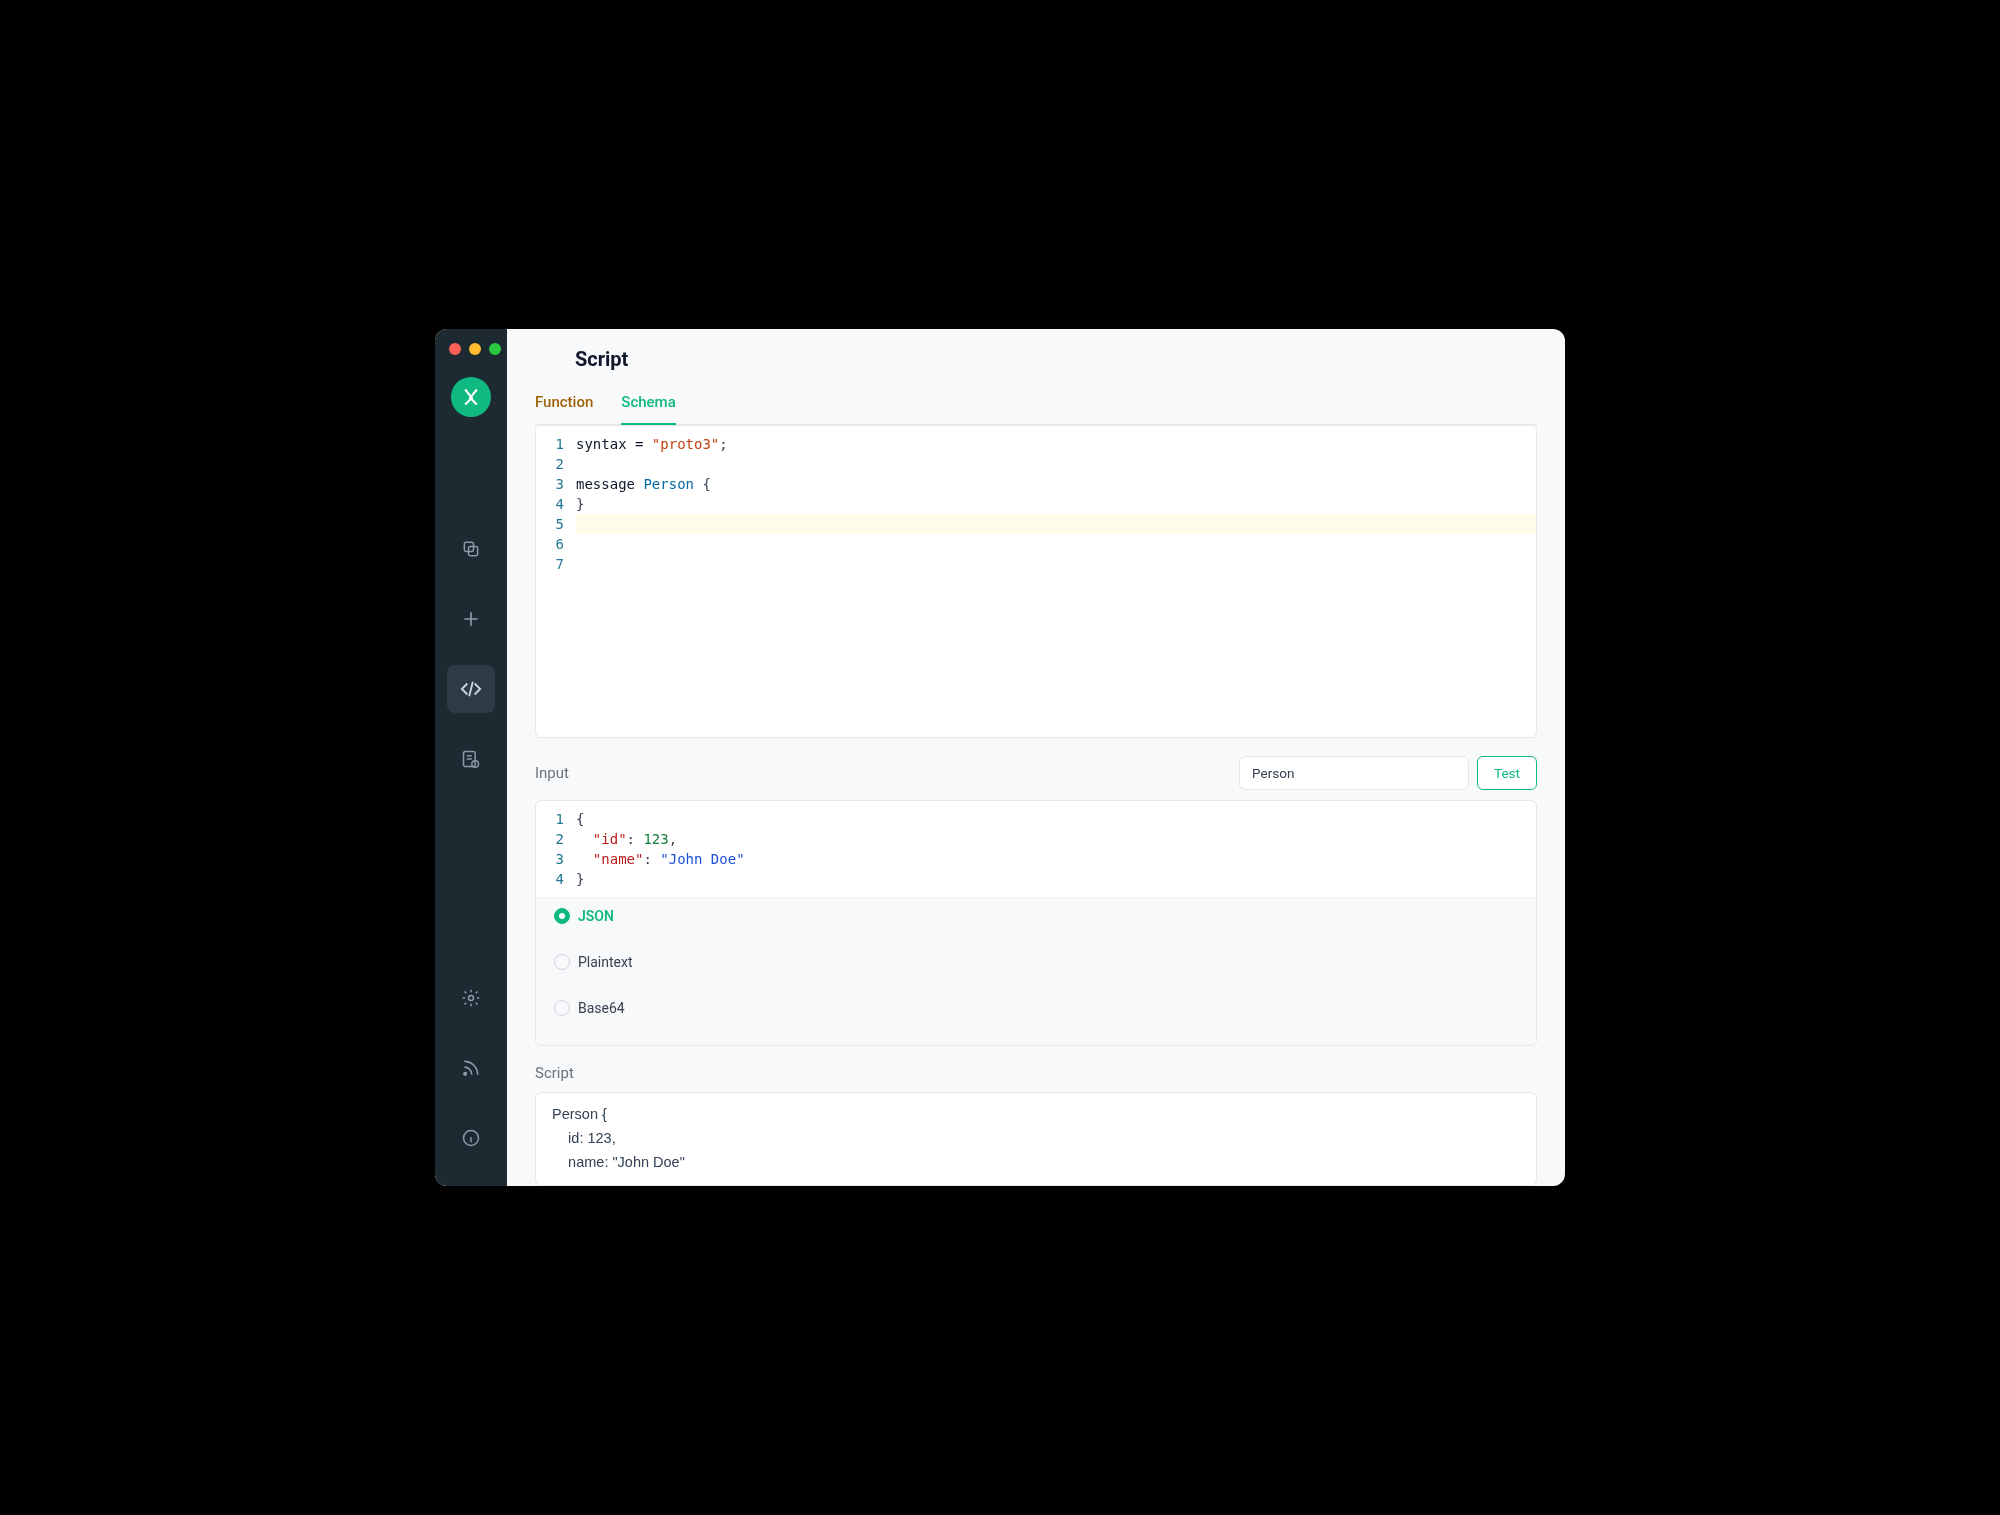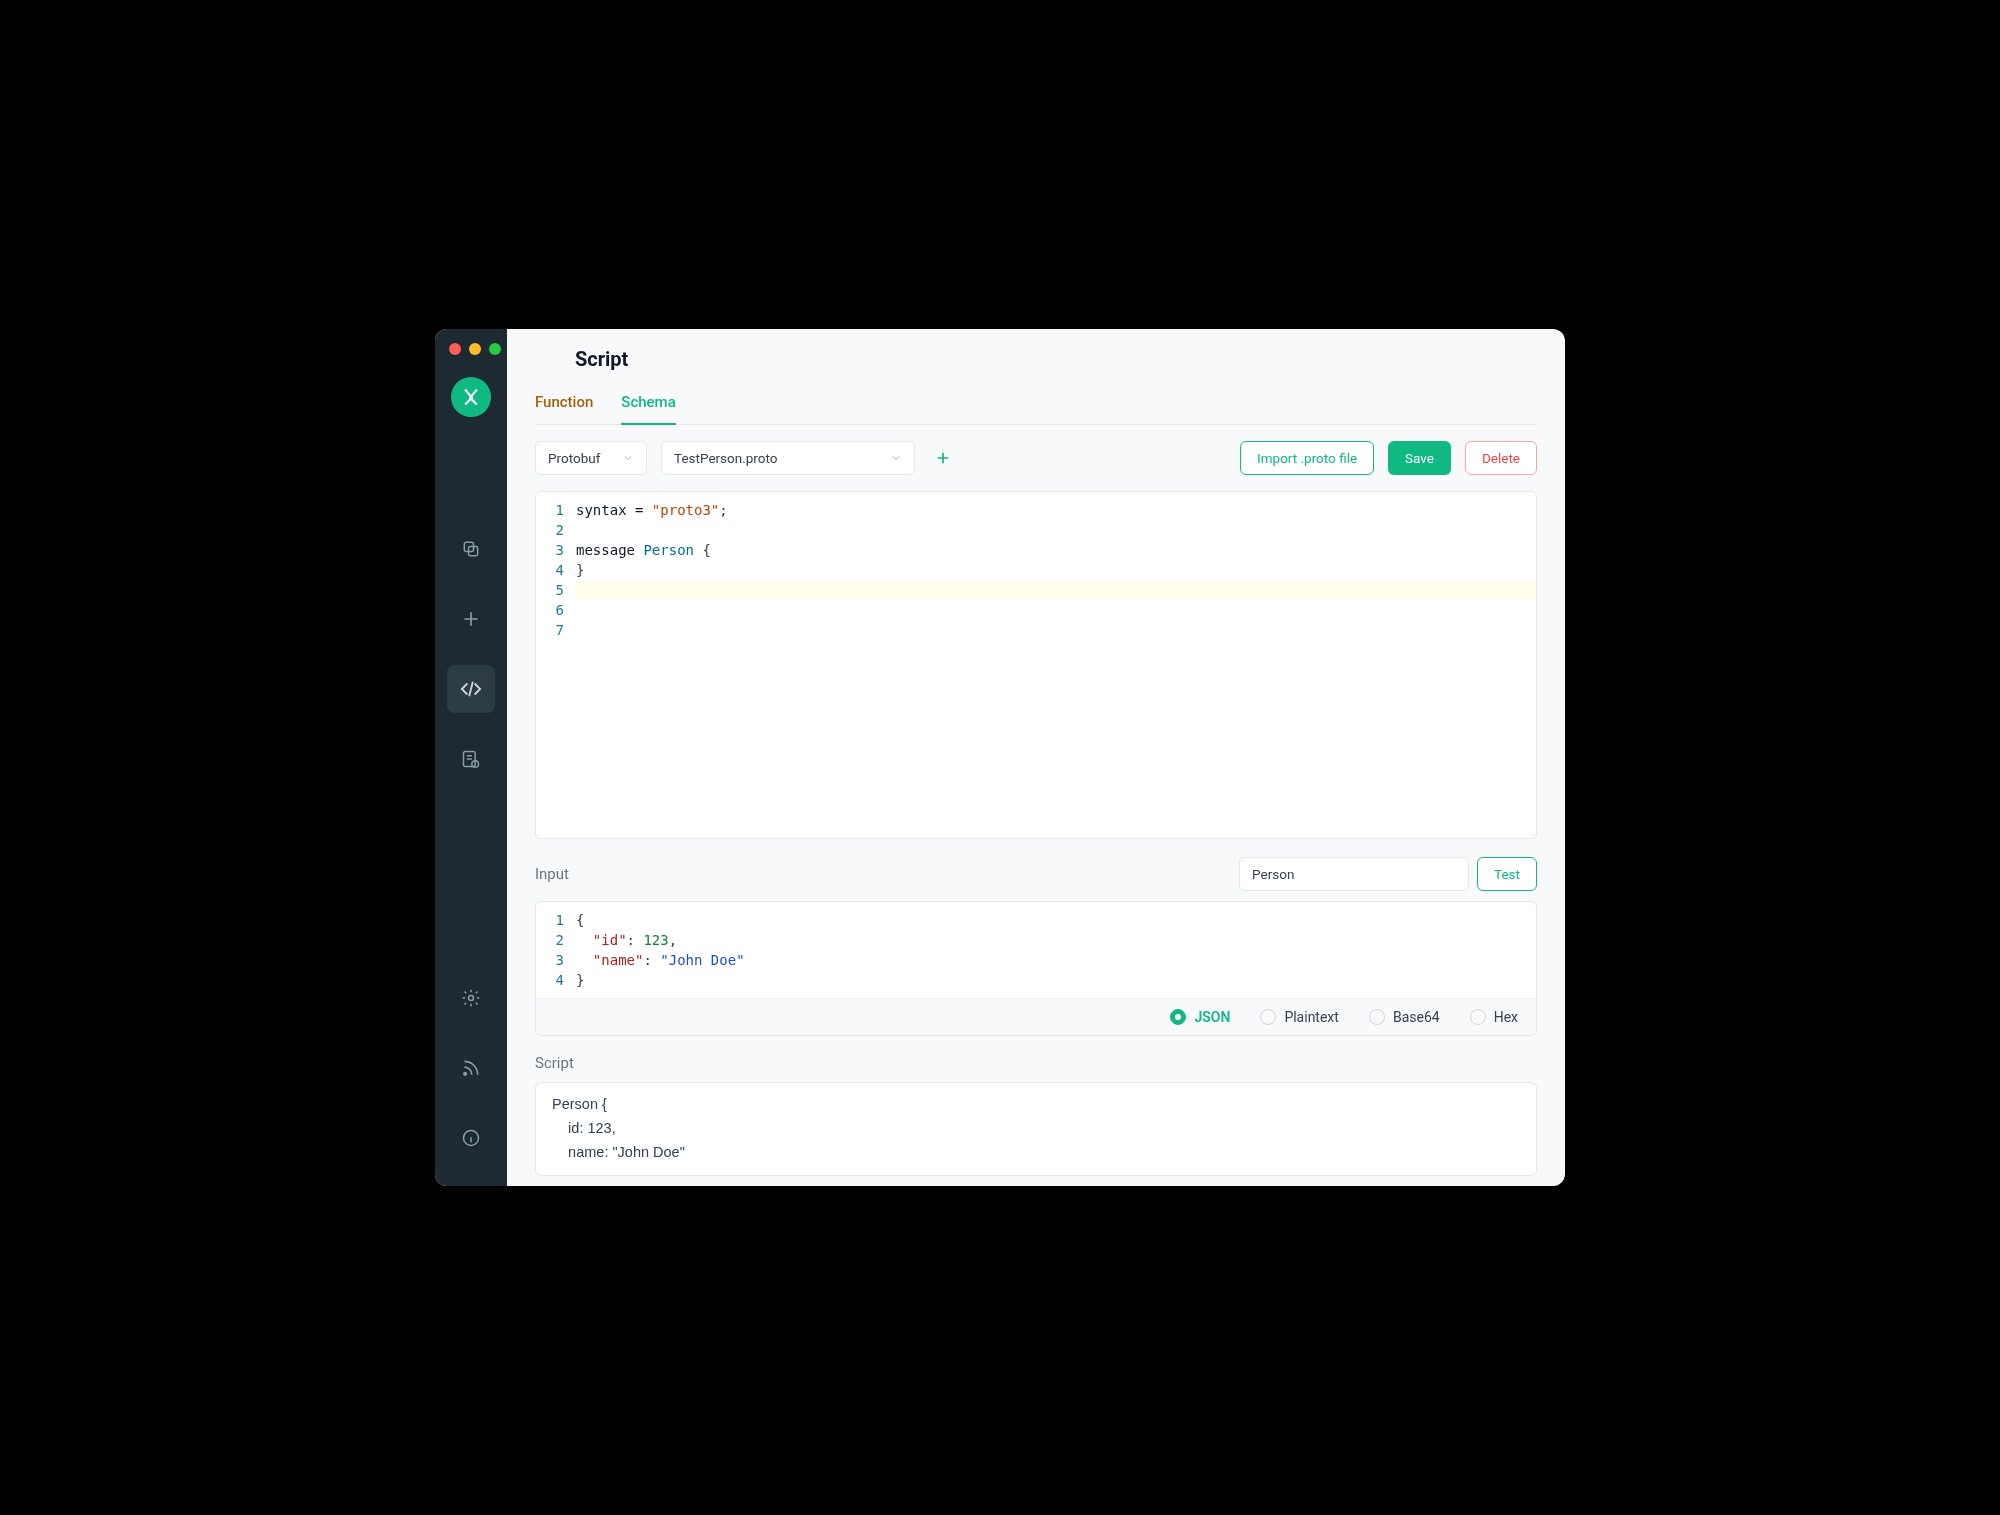--- a/index.html
+++ b/index.html
@@ -209,23 +209,23 @@
   font-size: 13.5px;
   color: #374151;
   width: 230px;
   display:flex;
   align-items:center;
 }
 .radio-row {
   display: flex;
   gap: 30px;
   padding: 10px 18px;
-  justify-content: flex-end;
   background: #f8f9fa;
   border-top: 1px solid #f1f3f5;
+  flex-direction: column;
 }
 .radio-opt {
   display: flex;
   align-items: center;
   gap: 8px;
   font-size: 14px;
   color: #374151;
   cursor: pointer;
 }
 .radio-opt.active { color: #10b981; font-weight: 600; }
@@ -331,43 +331,20 @@
 
   <div class="main">
     <div class="header">
       <div class="title">Script</div>
       <div class="tabs">
         <div class="tab">Function</div>
         <div class="tab active">Schema</div>
       </div>
     </div>
 
-    <div class="toolbar">
-      <div class="select small">
-        <span>Protobuf</span>
-        <svg width="12" height="12" viewBox="0 0 24 24" fill="none" stroke="#9ca3af" stroke-width="2">
-            <path d="M6 9l6 6 6-6"></path>
-          </svg>
-      </div>
-      <div class="select medium">
-        <span>TestPerson.proto</span>
-        <svg width="12" height="12" viewBox="0 0 24 24" fill="none" stroke="#9ca3af" stroke-width="2">
-            <path d="M6 9l6 6 6-6"></path>
-          </svg>
-      </div>
-      <div class="plus-btn">
-        <svg width="16" height="16" viewBox="0 0 24 24" fill="none" stroke="currentColor" stroke-width="2.5">
-            <path d="M12 4v16M4 12h16"></path>
-          </svg>
-      </div>
-      <div class="spacer"></div>
-      <div class="btn btn-outline-green">Import .proto file</div>
-      <div class="btn btn-green">Save</div>
-      <div class="btn btn-outline-red">Delete</div>
-    </div>
 
     <div class="editor big">
       <div class="editor-inner" id="schema-editor-inner">
           <div class="gutter">
             <div>1</div>
             <div>2</div>
             <div>3</div>
             <div>4</div>
             <div>5</div>
             <div>6</div>

